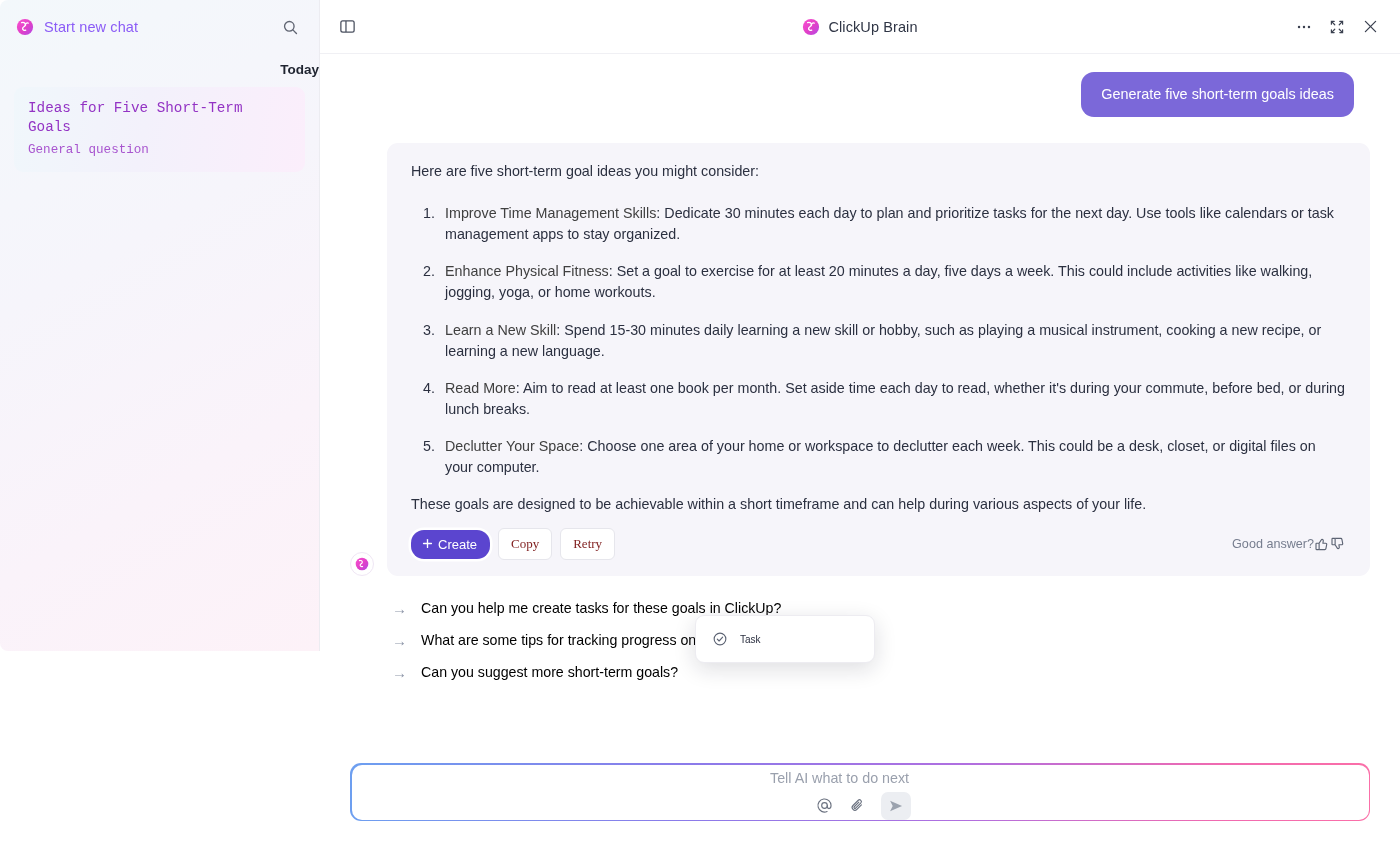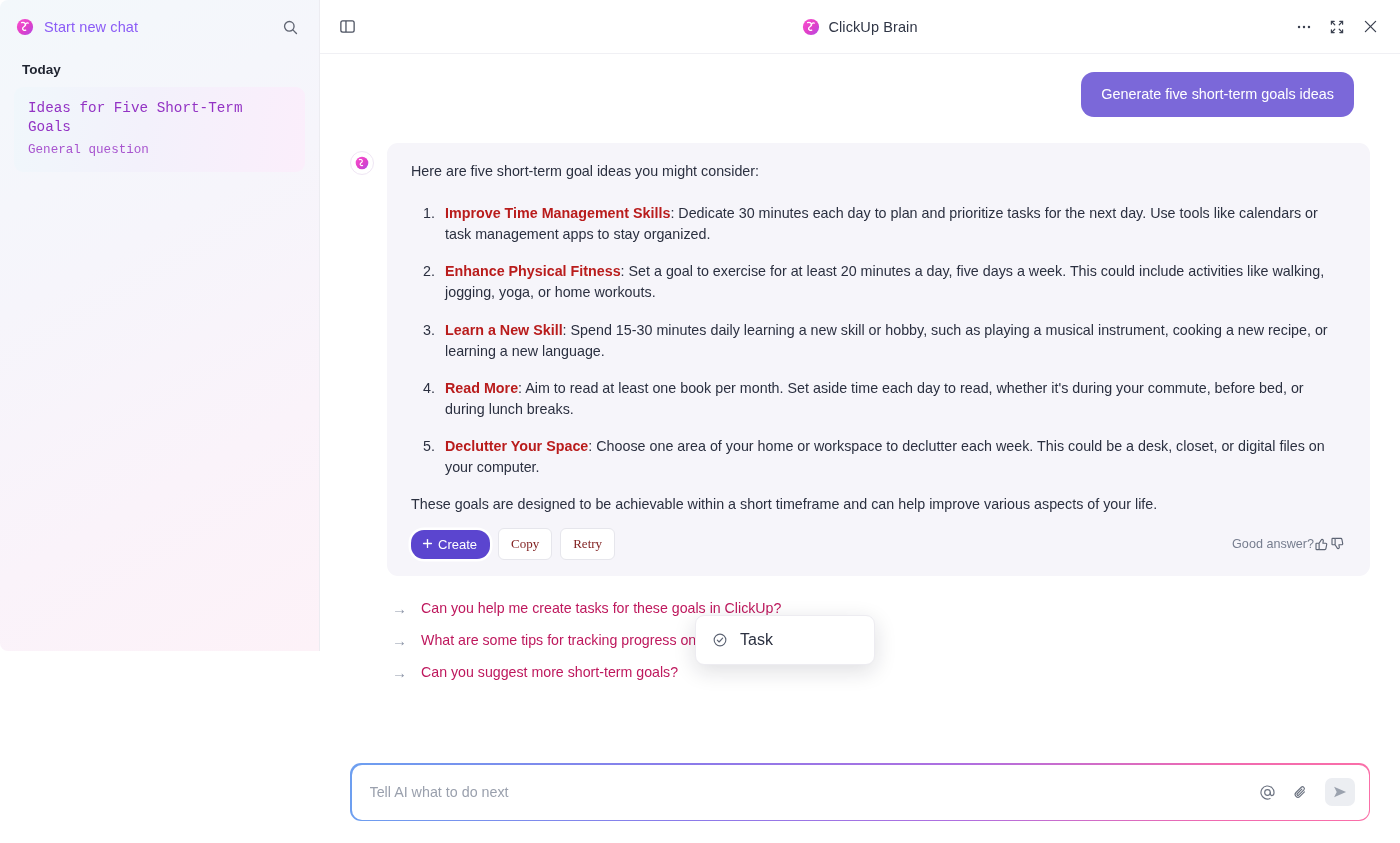--- a/index.html
+++ b/index.html
@@ -49,20 +49,21 @@
     width: 22px; height: 22px;
     display: flex; align-items: center; justify-content: center;
     cursor: pointer;
     opacity: .8;
   }
   .sb-section-title {
     font-size: 13.5px;
     font-weight: bold;
     color: #1f2430;
     padding: 8px 0 6px 22px;
+    text-align: right;
   }
   .sb-chat-item {
     margin: 4px 14px 0 14px;
     padding: 12px 14px 14px 14px;
     border-radius: 9px;
     background: linear-gradient(100deg, #f0f7fb 0%, #f3f1fb 45%, #fbeefb 100%);
     cursor: pointer;
     font-family: Liberation Mono, monospace;
   }
   .sb-chat-title {
@@ -146,21 +147,21 @@
     background: #7b68d9;
     color: #ffffff;
     font-size: 14.4px;
     padding: 13px 20px;
     border-radius: 13px;
     line-height: 1.3;
     max-width: 640px;
   }
   .ai-row {
     display: flex;
-    align-items: flex-start;
+    align-items: flex-end;
     gap: 13px;
   }
   .ai-avatar {
     width: 24px; height: 24px;
     flex: 0 0 24px;
     border-radius: 50%;
     background: #ffffff;
     border: 1px solid #efe6f4;
     display: flex; align-items: center; justify-content: center;
     margin-top: 8px;
@@ -184,21 +185,21 @@
     margin: 0 0 8px 0;
   }
   ol.goals > li {
     font-size: 14.3px;
     color: #2b3040;
     line-height: 1.47;
     margin-bottom: 16px;
     padding-left: 6px;
   }
   ol.goals > li::marker { color: #2b3040; }
-  .goal-title { font-weight: bold; color: #b91c1c; }
+  .goal-title { font-weight: normal; color: #404040; }
   .ai-outro {
     font-size: 14.3px;
     color: #2b3040;
     line-height: 1.45;
     margin-top: 16px;
     margin-bottom: 14px;
   }
   .ai-actions {
     display: flex;
     align-items: center;
@@ -253,60 +254,61 @@
     border-radius: 9px;
     box-shadow: 0 6px 22px rgba(20,20,45,.14);
     padding: 8px 0;
     z-index: 20;
   }
   .menu-item {
     display: flex;
     align-items: center;
     gap: 12px;
     padding: 7px 16px;
-    font-size: 16px;
+    font-size: 10px;
     color: #2b3040;
     cursor: pointer;
   }
   .menu-icon { display: flex; color: #5c6373; }
 
   
   .suggestions {
     padding: 16px 30px 0 42px;
     position: relative;
     z-index: 1;
   }
   .sugg-row {
     display: flex;
     align-items: center;
     gap: 15px;
     padding: 8px 0;
     cursor: pointer;
   }
   .sugg-arrow { color: #8e96a8; font-size: 15px; line-height: 1; width: 14px; }
-  .sugg-text { font-size: 14.2px; color: #be185d; }
+  .sugg-text { font-size: 14.2px; color: #000000; }
 
   
   .composer-wrap {
     padding: 0 30px 22px 30px;
     margin-top: auto;
   }
   .composer {
     position: relative;
     border-radius: 11px;
     padding: 1.5px;
     background: linear-gradient(95deg, #6d9ff0 0%, #8b7bea 33%, #b06fe0 60%, #f06ab0 85%, #fb6fa8 100%);
   }
   .composer-inner {
     background: #ffffff;
     border-radius: 10px;
     height: 55px;
     display: flex;
     align-items: center;
     padding: 0 14px 0 18px;
+    flex-direction: column;
   }
   .composer-input {
     flex: 1;
     border: none;
     outline: none;
     font-size: 14.3px;
     color: #2b3040;
     background: transparent;
     font-family: "Liberation Sans", sans-serif;
   }
@@ -450,21 +452,21 @@
               <span class="goal-title">Learn a New Skill</span><span>: Spend 15-30 minutes daily learning a new skill or hobby, such as playing a musical instrument, cooking a new recipe, or learning a new language.</span>
             </li>
             <li>
               <span class="goal-title">Read More</span><span>: Aim to read at least one book per month. Set aside time each day to read, whether it's during your commute, before bed, or during lunch breaks.</span>
             </li>
             <li>
               <span class="goal-title">Declutter Your Space</span><span>: Choose one area of your home or workspace to declutter each week. This could be a desk, closet, or digital files on your computer.</span>
             </li>
           </ol>
 
-          <div class="ai-outro">These goals are designed to be achievable within a short timeframe and can help improve various aspects of your life.</div>
+          <div class="ai-outro">These goals are designed to be achievable within a short timeframe and can help during various aspects of your life.</div>
 
           <div class="ai-actions">
             <button class="btn-create">
               <span>
                 <svg viewBox="0 0 14 14" width="11" height="11" fill="none" stroke="#fff" stroke-width="1.7" stroke-linecap="round">
                   <line x1="7" y1="2" x2="7" y2="12"></line>
                     <line x1="2" y1="7" x2="12" y2="7"></line>
                 </svg>
               </span>
               <span>Create</span>

